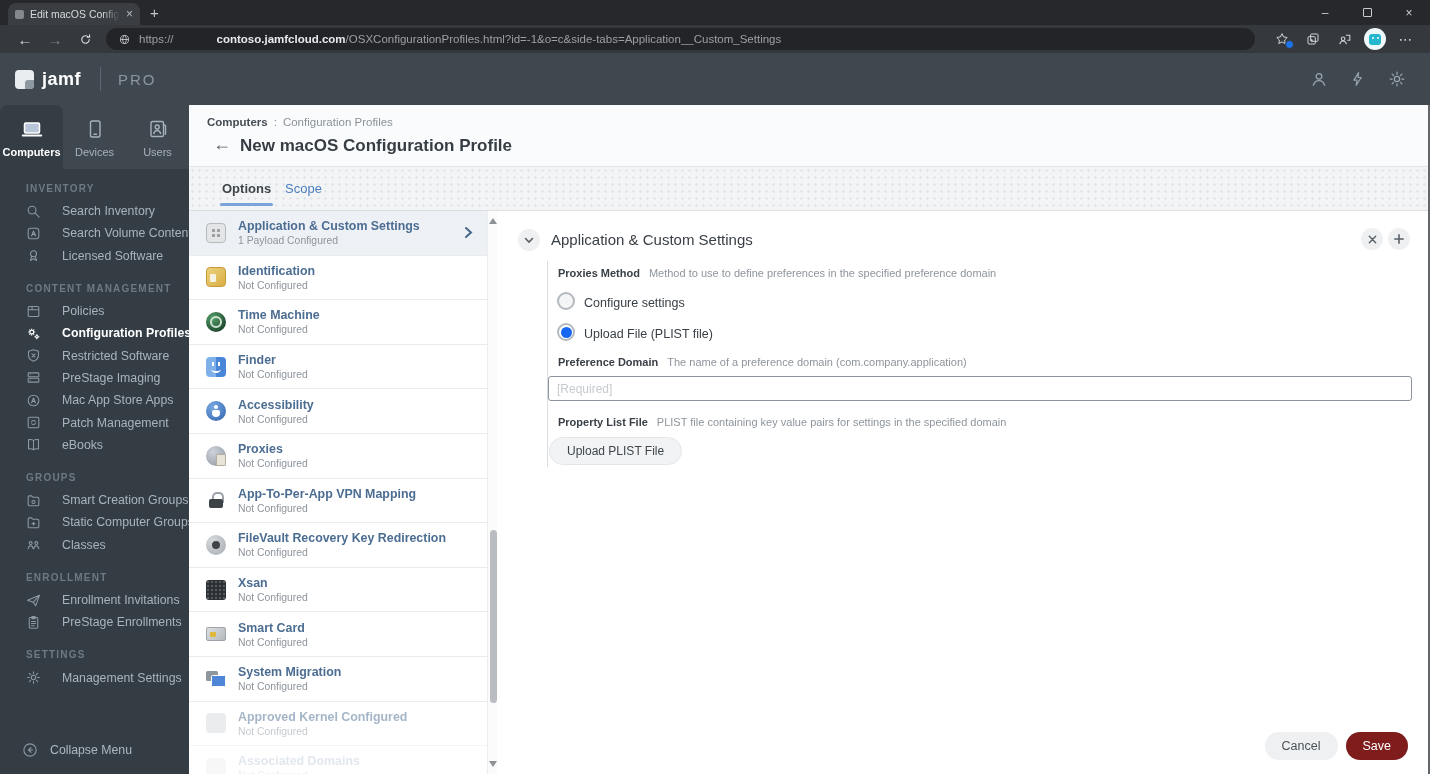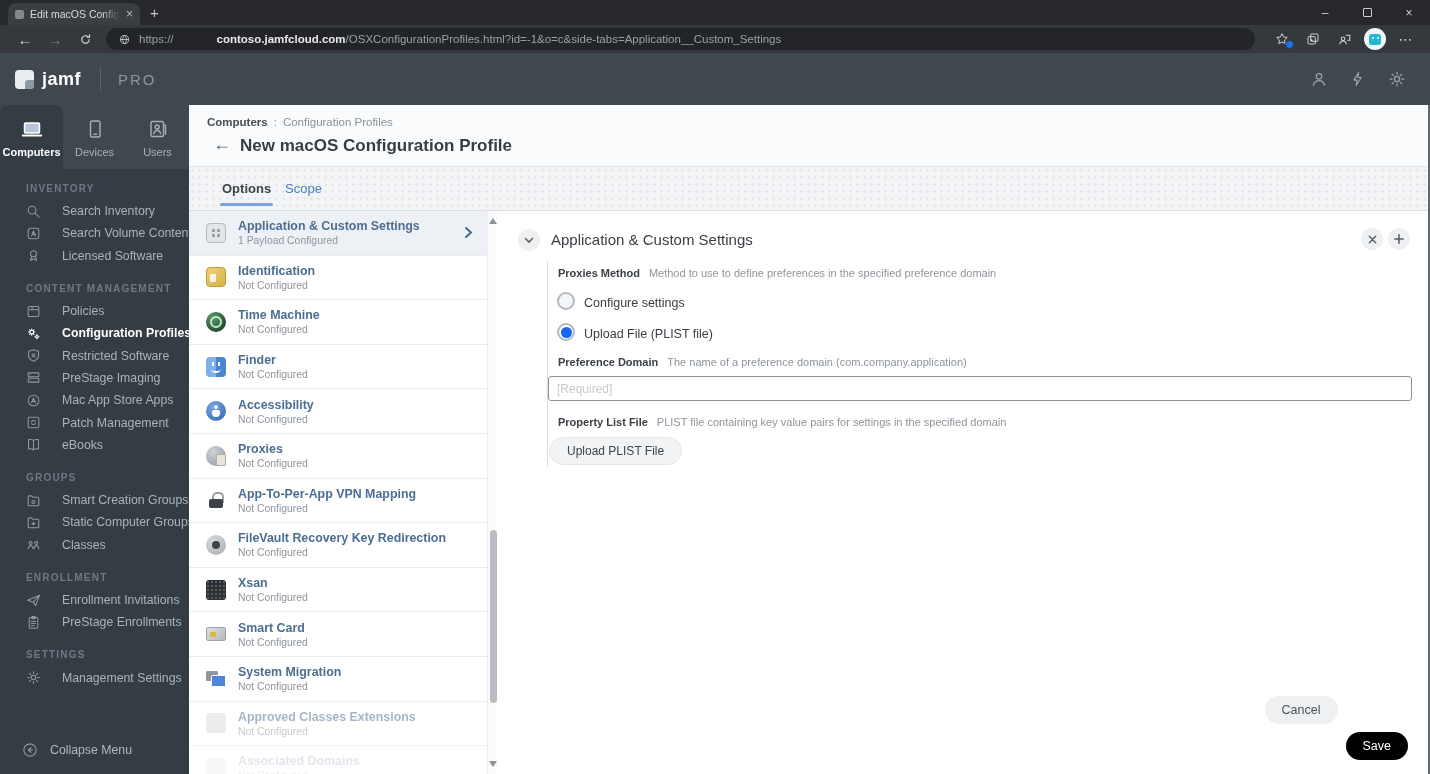--- a/index.html
+++ b/index.html
@@ -176,21 +176,21 @@
   .txtinput::placeholder { color:#c6cbcf; }
   .mt-label2 { margin-top:15px; }
   .pillbtn { display:inline-flex; align-items:center; height:28px; padding:0 17px; border-radius:14px;
           background:#f2f3f5; border:1px solid #e4e6e9; font-size:12px; color:#3e454b; margin-top:9px; margin-left:1px; }
 
   
   .footer { position:absolute; right:22px; bottom:14px; display:flex; gap:8px; }
   .fbtn { height:28px; padding:0 17px; border-radius:14px; display:flex; align-items:center;
           font-size:12.5px; }
   .fbtn.cancel { background:#eef0f1; color:#4a5158; }
-  .fbtn.save { background:#000000; color:#fff;margin-top:36px; }
+  .fbtn.save { background:#7f1d1d; color:#fff; }
 
   .edge-scroll { position:absolute; right:0; top:105px; width:2px; bottom:0; background:#62676b; }
 </style>
 </head>
 <body>
 
 <div class="titlebar">
   <div class="btab">
     <span class="btab-fav"></span>
     <span class="btab-title">Edit macOS Configuration Profile</span>
@@ -540,21 +540,21 @@
   <div class="prow">
     <span class="pi pi-sm"></span>
     <span class="ptxt">
         <span class="pname">System Migration</span>
         <span class="pstatus">Not Configured</span>
       </span>
   </div>
   <div class="prow fade1">
     <span class="pi pi-kext"></span>
     <span class="ptxt">
-        <span class="pname">Approved Classes Extensions</span>
+        <span class="pname">Approved Kernel Configured</span>
         <span class="pstatus">Not Configured</span>
       </span>
   </div>
   <div class="prow fade2">
     <span class="pi pi-assoc"></span>
     <span class="ptxt">
         <span class="pname">Associated Domains</span>
         <span class="pstatus">Not Configured</span>
       </span>
   </div>

